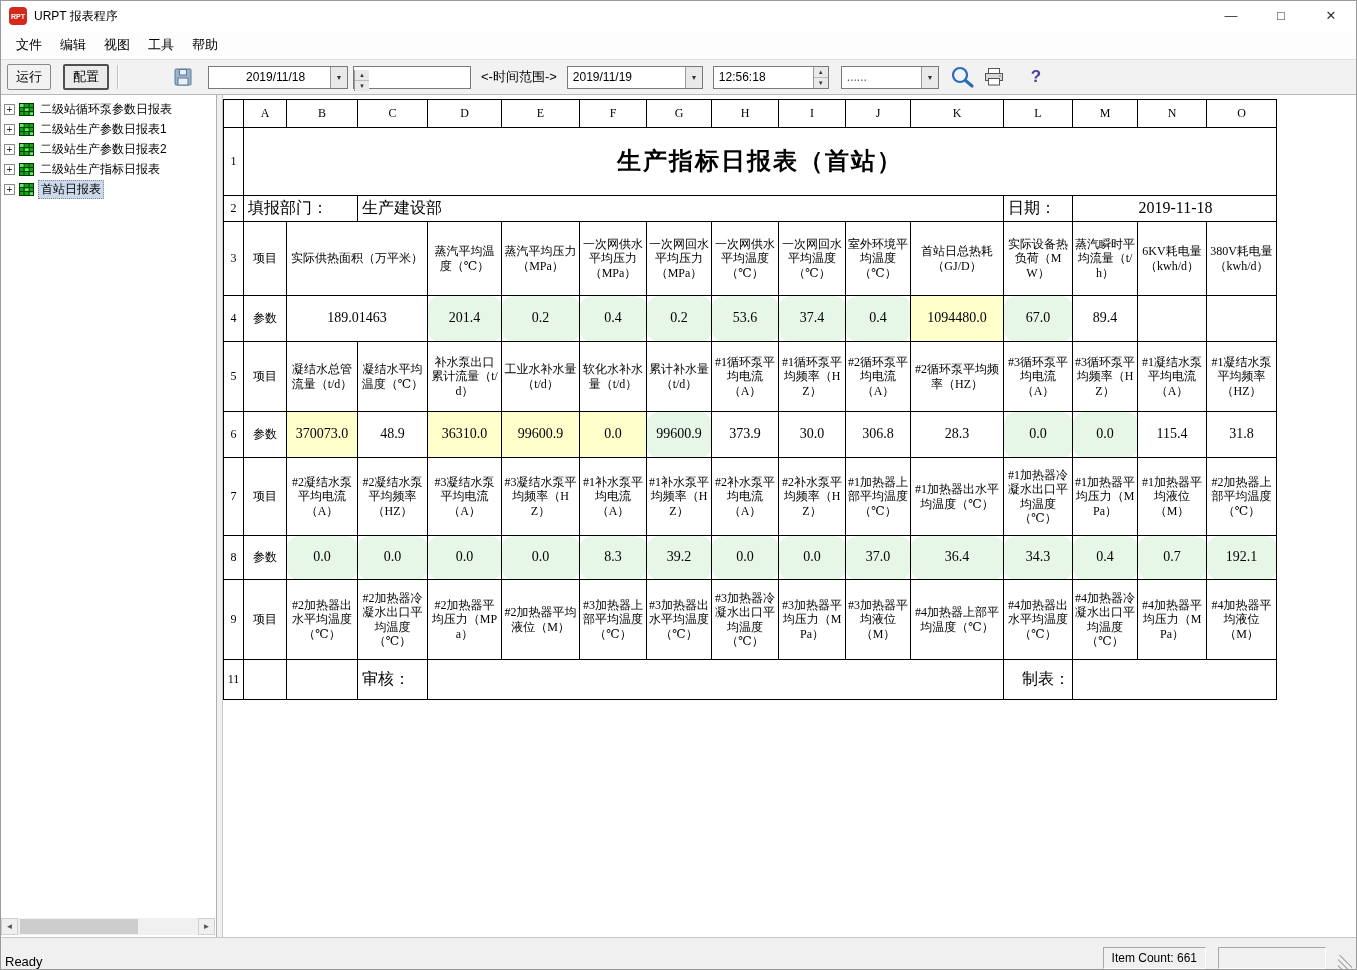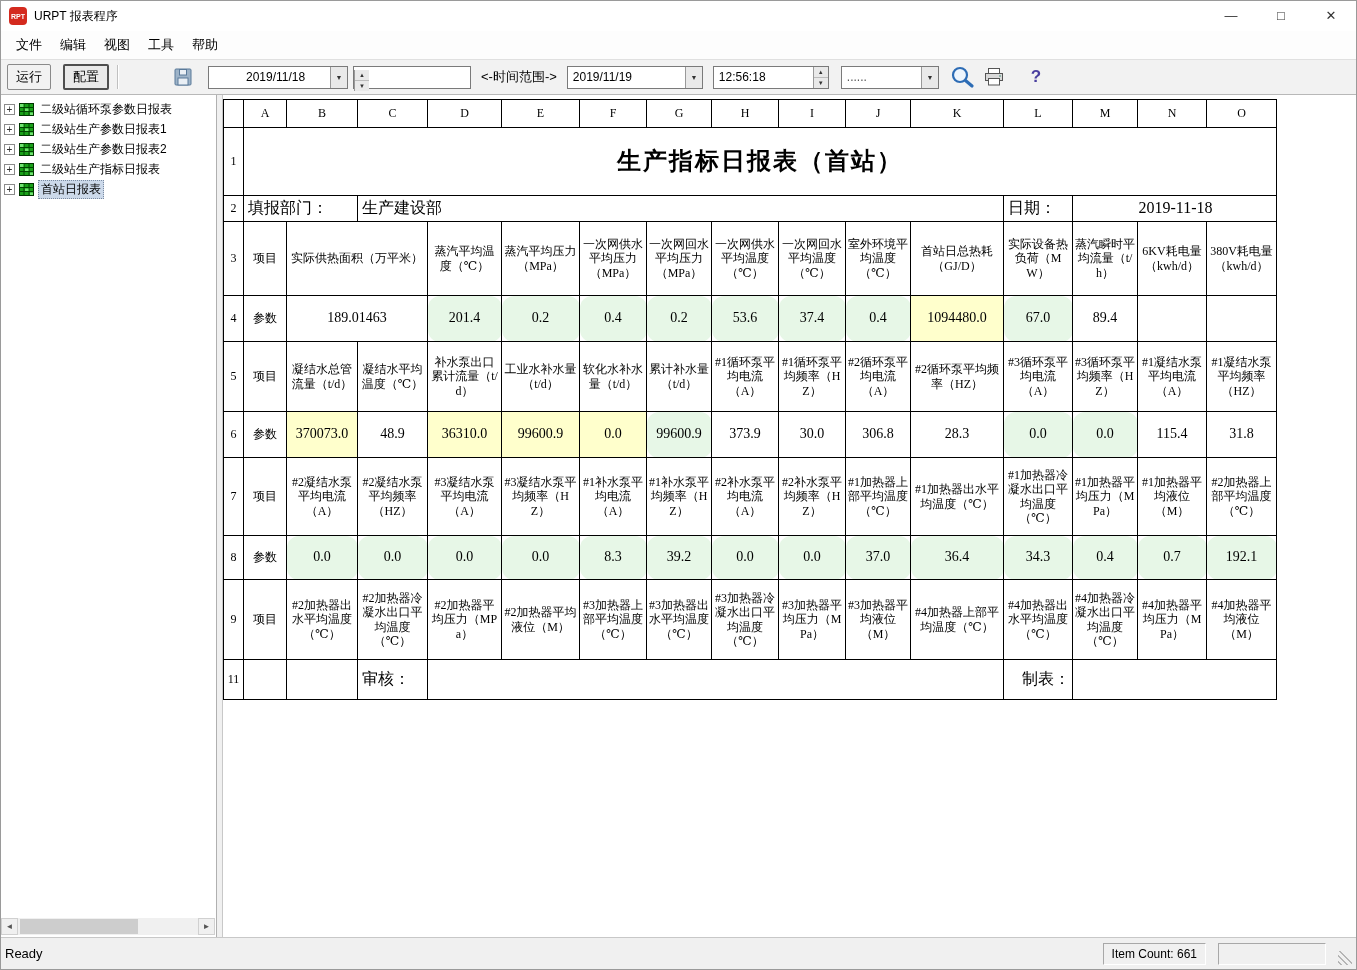--- a/index.html
+++ b/index.html
@@ -56,21 +56,21 @@
   td.rownum { font-size:13px; padding:1px 1px; }
   td.corner { }
   td.colletter { font-size:14px; }
   td.cell.rtitle { font-size:24px; font-weight:bold; letter-spacing:2px; }
   td.cell.val { font-size:14px; }
   td.cell.info { font-size:16px; padding-left:4px;margin-left:48px; }
   td.cell.bg-y { background:#ffffcc; }
   td.cell.bg-g { background:#e7f7e7;border-radius:12px; }
 
   
-  .statusbar { height:32px; flex:0 0 auto; background:#f0f0f0; border-top:1px solid #c8c8c8; display:flex; align-items:center; padding:0 4px; font-size:13px; }
+  .statusbar { height:32px; flex:0 0 auto; background:#f0f0f0; border-top:1px solid #c8c8c8; display:flex; align-items:flex-end; padding:0 4px; font-size:13px; }
   .status-right { margin-left:auto; display:flex; align-items:center; gap:12px; height:22px; }
   .sunken { border:1px solid; border-color:#a8a8a8 #ffffff #ffffff #a8a8a8; height:22px; padding:3px 8px 0 8px; font-size:12px; background:#f0f0f0; white-space:nowrap; }
   .sunken.empty { width:108px; }
   .grip { width:14px; height:14px; align-self:flex-end; background:
     linear-gradient(45deg, transparent 0 2px, #b5b5b5 2px 3.5px, transparent 3.5px 6px, #b5b5b5 6px 7.5px, transparent 7.5px 10px, #b5b5b5 10px 11.5px, transparent 11.5px); }
 </style>
 </head>
 <body>
 
 <div class="window">

